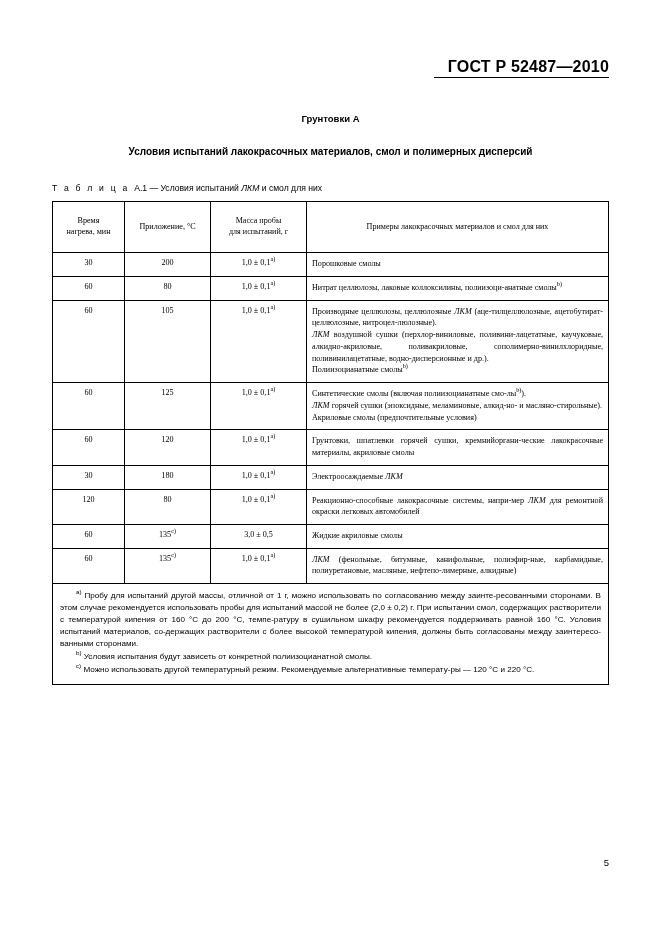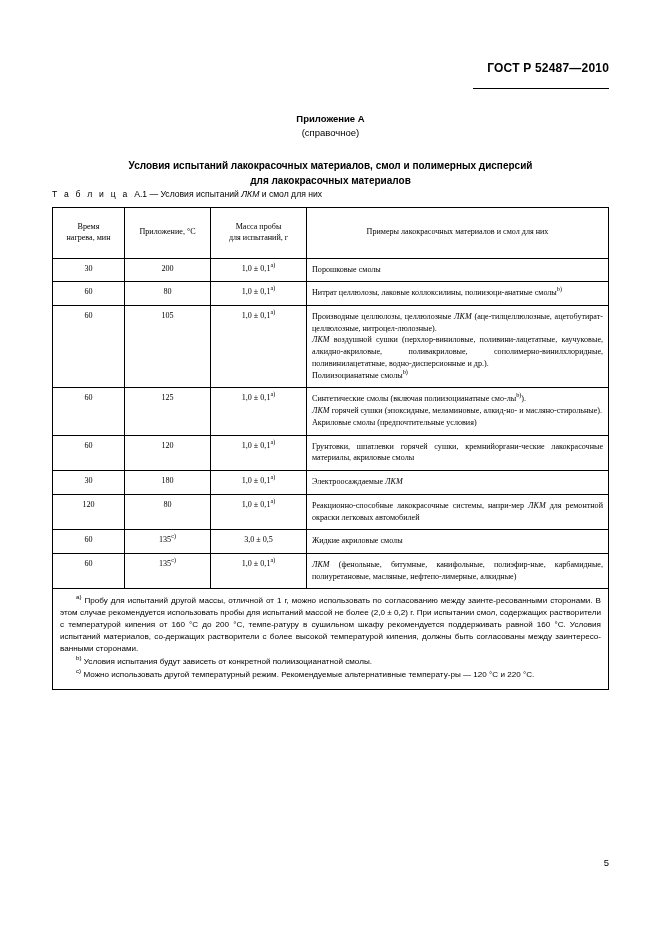--- a/index.html
+++ b/index.html
@@ -22,25 +22,25 @@
     box-sizing: border-box;
     padding: 0 52px;
   }
   .header {
     padding-top: 58px;
     text-align: right;
     height: 26px;
   }
   .std-number {
     display: inline-block;
-    font-size: 12px;
+    font-size: 16px;
     font-weight: bold;
     letter-spacing: 0.2px;
     border-bottom: 1.2px solid #000;
-    padding-bottom: 13px;
+    padding-bottom: 1px;
     padding-left: 14px;
   }
   .appendix-block {
     margin-top: 28px;
     text-align: center;
     font-size: 9.5px;
     line-height: 1.45;
     font-weight: bold;
   }
   .appendix-sub {
@@ -48,20 +48,21 @@
   }
   .doc-title {
     margin-top: 18px;
     text-align: center;
     font-size: 10px;
     font-weight: bold;
     line-height: 1.55;
     padding: 0 6px;
   }
   .table-caption {
+    margin-top: 24px;
     font-size: 8.6px;
     margin-bottom: 8px;
   }
   .table-caption .spaced {
     letter-spacing: 2.2px;
   }
   table.main {
     width: 100%;
     border-collapse: collapse;
     table-layout: fixed;
@@ -121,27 +122,25 @@
 </head>
 <body>
 
 <div class="page">
 
   <div class="header">
     <span class="std-number">ГОСТ Р 52487—2010</span>
   </div>
 
   <div class="appendix-block">
-    <div>Приложение А</div>
-    <div class="appendix-sub">(справочное)</div>
+    <div>Грунтовки А</div>
   </div>
 
   <div class="doc-title">
     <div>Условия испытаний лакокрасочных материалов, смол и полимерных дисперсий</div>
-    <div>для лакокрасочных материалов</div>
   </div>
 
   <div class="table-caption">
     <span class="spaced">Т а б л и ц а</span><span>&nbsp; А.1 — Условия испытаний </span><span class="it">ЛКМ</span><span> и смол для них</span>
   </div>
 
   <table class="main">
     <colgroup>
       <col style="width:72px">
       <col style="width:86px">

